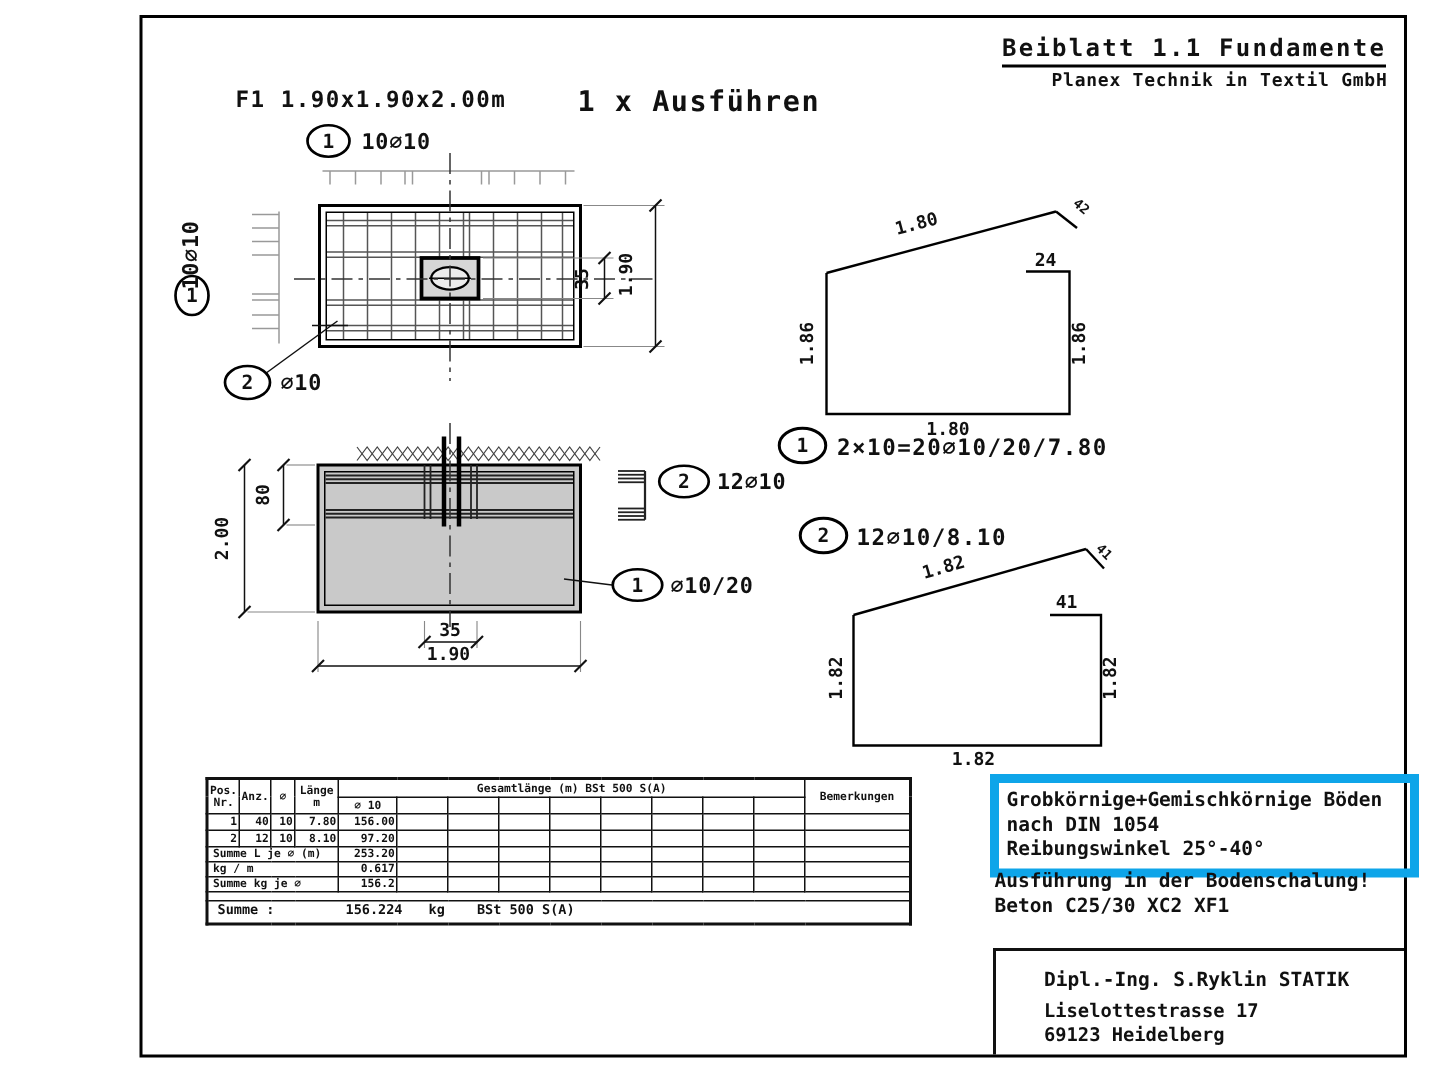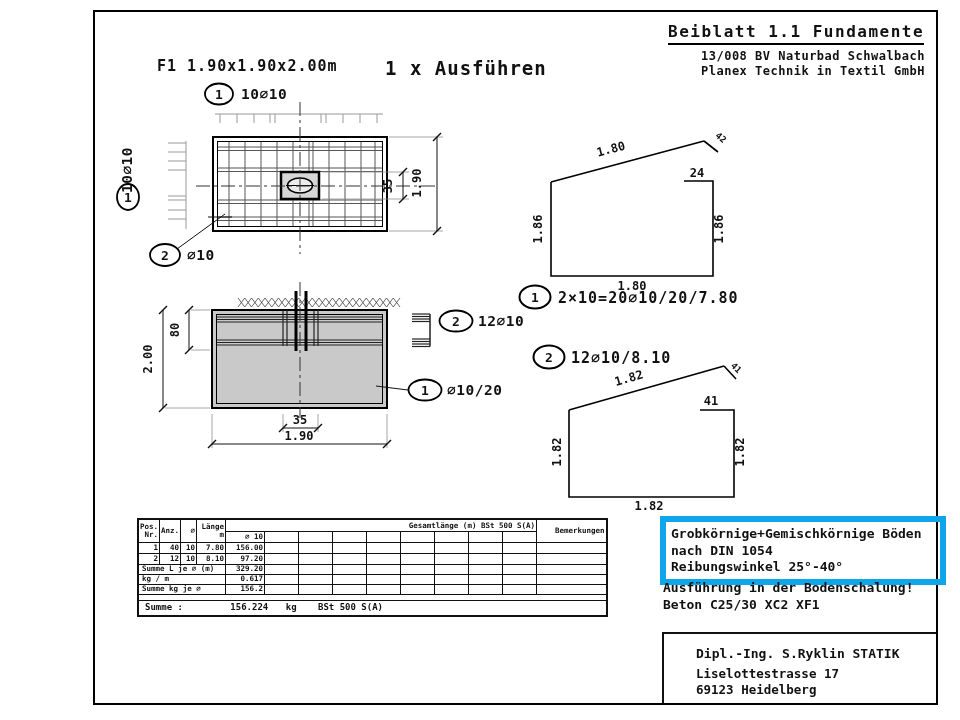--- a/index.html
+++ b/index.html
@@ -20,21 +20,21 @@
   .dwgtitle-left{left:157px;top:57px;font-size:15px;font-weight:bold;letter-spacing:1px;white-space:nowrap;}
   .dwgtitle-right{left:385px;top:57px;font-size:19px;font-weight:bold;letter-spacing:1px;white-space:nowrap;}
 
   
   .steel-table{left:137px;top:518px;border-collapse:collapse;table-layout:fixed;
       font-size:7.5px;font-weight:bold;line-height:1;}
   .steel-table td,.steel-table th{border:1px solid #111;padding:0 1px;overflow:hidden;
       white-space:nowrap;font-weight:bold;}
   .steel-table{border:2px solid #111;}
   .steel-table .num{text-align:right;}
-  .steel-table .ctr{text-align:right;}
+  .steel-table .ctr{text-align:center;}
   .steel-table .lft{text-align:left;padding-left:3px;}
   .steel-table .gap-row td{height:5px;border-left:none;border-right:none;}
   .steel-table .total-row td{height:14px;font-size:9px;text-align:left;}
   .steel-table .total-row span{display:inline-block;}
 
   
   .soilbox{left:660px;top:516px;width:264px;border:6px solid #0ea5e9;
       padding:4px 5px 3px 5px;font-size:13px;font-weight:bold;line-height:16.5px;white-space:nowrap;}
   .execnote{left:663px;top:579px;font-size:13px;font-weight:bold;line-height:17px;white-space:nowrap;}
   .stamp{left:662px;top:632px;width:274px;height:71px;border-top:2px solid #111;
@@ -282,21 +282,20 @@
       <g>
         <ellipse cx="549" cy="357" rx="15.5" ry="11.5" fill="#fff" stroke="#000" stroke-width="2"></ellipse>
         <text class="callout-num" x="549" y="358" text-anchor="middle" dominant-baseline="middle">2</text>
         <text class="shape-lbl" x="571" y="363">12∅10/8.10</text>
       </g>
     </g>
   </svg>
 
   <div class="abs titleblock">
     <span class="tb-title">Beiblatt 1.1  Fundamente</span>
-    <div class="tb-sub">13/008 BV Naturbad Schwalbach</div>
     <div class="tb-sub" style="margin-top:1px">Planex Technik in Textil GmbH</div>
   </div>
 
   <div class="abs dwgtitle-left">F1 1.90x1.90x2.00m</div>
   <div class="abs dwgtitle-right">1 x Ausführen</div>
 
   <table class="abs steel-table">
     <colgroup>
       <col style="width:16px">
         <col style="width:21px">
@@ -366,21 +365,21 @@
           <td></td>
           <td></td>
           <td></td>
           <td></td>
           <td></td>
           <td></td>
           <td></td>
     </tr>
     <tr style="height:10px">
       <td colspan="4" class="lft">Summe L je ∅ (m)</td>
-      <td class="num">329.20</td>
+      <td class="num">253.20</td>
       <td></td>
           <td></td>
           <td></td>
           <td></td>
           <td></td>
           <td></td>
           <td></td>
           <td></td>
           <td></td>
     </tr>

